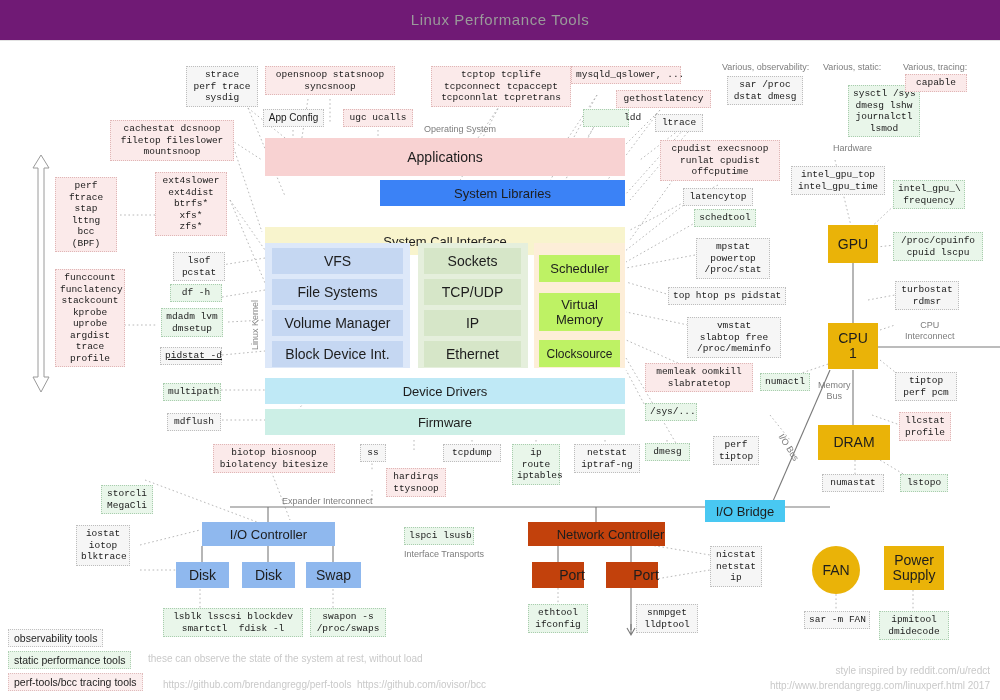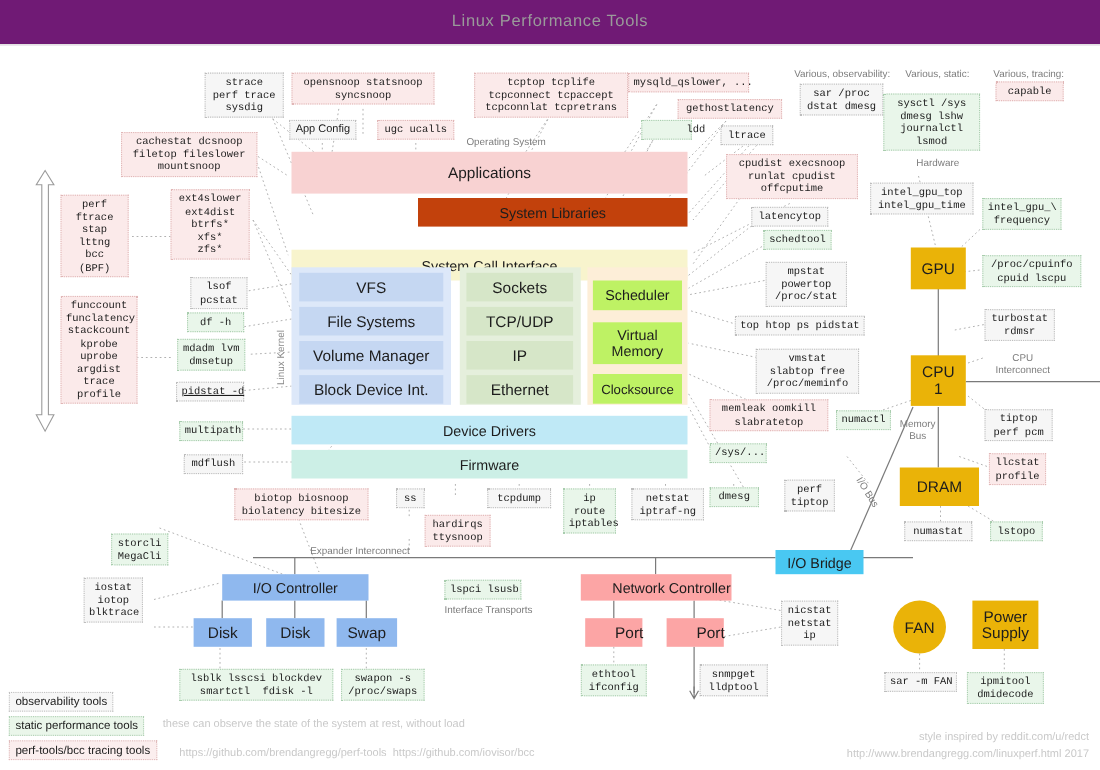--- a/index.html
+++ b/index.html
@@ -43,40 +43,40 @@
 
   
   .blk{
     position:absolute;box-sizing:border-box;
     display:flex;align-items:center;justify-content:center;
     text-align:center;
     font-size:14px;color:#1d1d1d;
     z-index:4;
   }
   .blk.app{background:#f8d2d2;}
-  .blk.syslib{background:#c2410c;}
+  .blk.syslib{background:#3b82f6;}
   .blk.sci{background:#f8f4cd;}
   .blk.vfs{background:#c5d7f2;}
   .blk.net{background:#d6e6c8;}
   .blk.sched{background:#bef264;}
   .blk.dd{background:#bfe9f6;}
   .blk.fw{background:#ccefe6;}
   .blk.group-blue{background:#dde8f9;}
   .blk.group-green{background:#e5efdc;}
   .blk.group-orange{background:#fdeed8;}
 
   
   .hw{
     position:absolute;box-sizing:border-box;
     display:flex;align-items:center;justify-content:center;text-align:center;
     background:#eab308;color:#1d1d1d;font-size:14px;line-height:15px;z-index:6;
   }
   .hw.blue{background:#8fb8ee;}
   .hw.cyan{background:#49c8f2;}
-  .hw.green{background:#fca5a5;padding-left:28px;}
+  .hw.green{background:#c2410c;padding-left:28px;}
   .hw.circle{border-radius:50%;}
 
   .smalllabel{
     position:absolute;font-size:9px;color:#7d7d7d;z-index:5;
     white-space:pre;font-family:"Liberation Sans",sans-serif;
   }
   .vlabel{
     position:absolute;font-size:9px;color:#8a8a8a;z-index:5;
     transform:rotate(-90deg);transform-origin:left top;white-space:pre;
   }
@@ -286,21 +286,21 @@
 sysdig</div>
   <div class="tbox trace" style="left:265px;top:66px;width:130px;">opensnoop statsnoop
 syncsnoop</div>
   <div class="tbox trace" style="left:431px;top:66px;width:140px;">tcptop tcplife
 tcpconnect tcpaccept
 tcpconnlat tcpretrans</div>
   <div class="tbox trace" style="left:571px;top:66px;width:110px;">mysqld_qslower, ...</div>
   <div class="tbox trace" style="left:616px;top:90px;width:95px;">gethostlatency</div>
   <div class="tbox obs" style="left:727px;top:76px;width:76px;">sar /proc
 dstat dmesg</div>
-  <div class="tbox static" style="left:803px;top:73px;width:88px;margin-top:12px;">sysctl /sys
+  <div class="tbox static" style="left:848px;top:73px;width:72px;margin-top:12px;">sysctl /sys
 dmesg lshw
 journalctl
 lsmod</div>
   <div class="tbox trace" style="left:905px;top:74px;width:62px;">capable</div>
 
   <div class="tbox obs sans" style="left:263px;top:109px;width:61px;">App Config</div>
   <div class="tbox trace" style="left:343px;top:109px;width:70px;">ugc ucalls</div>
   <div class="tbox static" style="left:583px;top:109px;width:30px;padding-left:40px;">ldd</div>
   <div class="tbox obs" style="left:655px;top:114px;width:48px;">ltrace</div>
 

